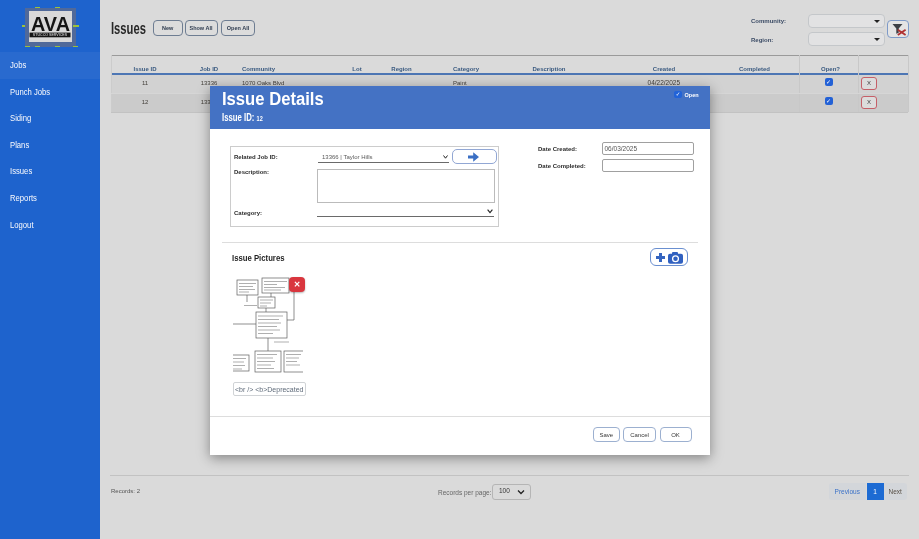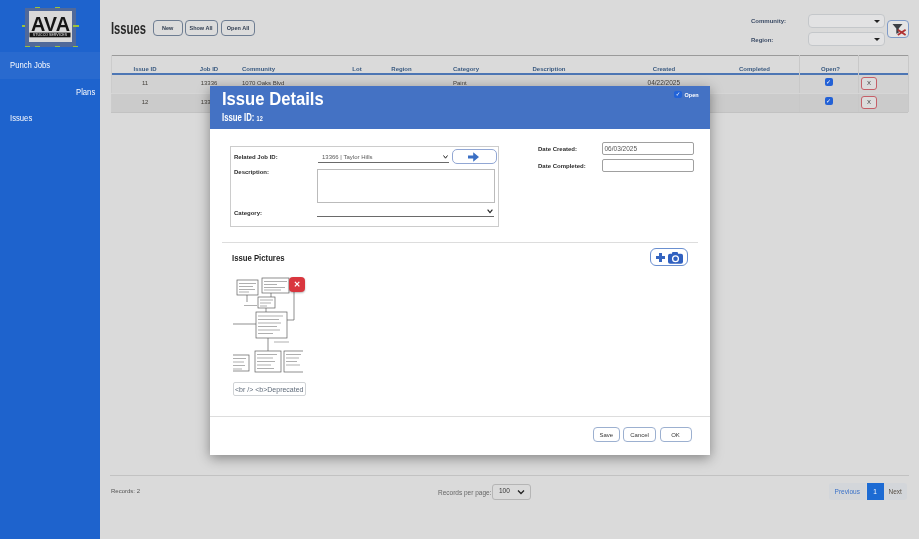--- a/index.html
+++ b/index.html
@@ -28,23 +28,27 @@
 <div class="abs" style="left:55.3px;top:45.6px;width:5px;height:1.6px;background:#9bc13c;"></div>
 <div class="abs" style="left:72.9px;top:45.6px;width:5.4px;height:1.6px;background:#9bc13c;"></div>
 <div class="abs" style="left:28.5px;top:11px;width:43px;height:30.5px;background:#d9d9d9;"></div>
 <svg class="abs" style="left:28.5px;top:11px;" width="43" height="30.5" viewBox="0 0 43 30.5">
   <text x="21.5" y="19.5" font-family="Liberation Sans" font-size="20" font-weight="bold" fill="#151515" text-anchor="middle" textLength="39" lengthAdjust="spacingAndGlyphs">AVA</text>
   <rect x="0.5" y="21.6" width="41" height="4.7" fill="#151515"></rect>
   <text x="21" y="25.4" font-family="Liberation Sans" font-size="3.6" fill="#e8e8e8" text-anchor="middle">STUCCO SERVICES</text>
 </svg>
 
 <div class="abs" style="left:0;top:52.3px;width:100px;color:#fbfbfd;font-size:9.5px;">
+  <div style="height:26.55px;line-height:26.55px;"><span style="display:inline-block;transform:scaleX(0.81);transform-origin:0 50%;margin-left:10px;white-space:nowrap;">Jobs</span></div>
   <div style="height:26.55px;line-height:26.55px;text-decoration:underline;"><span style="display:inline-block;transform:scaleX(0.81);transform-origin:0 50%;margin-left:10px;white-space:nowrap;">Punch Jobs</span></div>
-  <div style="height:26.55px;line-height:26.55px;text-align:right;"><span style="display:inline-block;transform:scaleX(0.81);transform-origin:0 50%;margin-left:10px;white-space:nowrap;">Plans</span></div>
+  <div style="height:26.55px;line-height:26.55px;"><span style="display:inline-block;transform:scaleX(0.81);transform-origin:0 50%;margin-left:10px;white-space:nowrap;">Siding</span></div>
+  <div style="height:26.55px;line-height:26.55px;"><span style="display:inline-block;transform:scaleX(0.81);transform-origin:0 50%;margin-left:10px;white-space:nowrap;">Plans</span></div>
   <div style="height:26.55px;line-height:26.55px;"><span style="display:inline-block;transform:scaleX(0.81);transform-origin:0 50%;margin-left:10px;white-space:nowrap;">Issues</span></div>
+  <div style="height:26.55px;line-height:26.55px;"><span style="display:inline-block;transform:scaleX(0.81);transform-origin:0 50%;margin-left:10px;white-space:nowrap;">Reports</span></div>
+  <div style="height:26.55px;line-height:26.55px;"><span style="display:inline-block;transform:scaleX(0.81);transform-origin:0 50%;margin-left:10px;white-space:nowrap;">Logout</span></div>
 </div>
 
 <div class="abs b nw" style="left:111px;top:20px;font-size:16px;color:#272727;transform:scaleX(0.70);transform-origin:0 0;">Issues</div>
 <div class="abs nw" style="left:153px;top:20px;width:29.5px;height:15.5px;border:1px solid #6e7d92;border-radius:4px;background:#dcdcdc;font-size:5.5px;font-weight:bold;color:#2f3c50;text-align:center;line-height:14px;">New</div>
 <div class="abs nw" style="left:184.5px;top:20px;width:33px;height:15.5px;border:1px solid #6e7d92;border-radius:4px;background:#dcdcdc;font-size:5.5px;font-weight:bold;color:#2f3c50;text-align:center;line-height:14px;">Show All</div>
 <div class="abs nw" style="left:221px;top:20px;width:34px;height:15.5px;border:1px solid #6e7d92;border-radius:4px;background:#dcdcdc;font-size:5.5px;font-weight:bold;color:#2f3c50;text-align:center;line-height:14px;">Open All</div>
 
 <div class="abs b" style="left:751px;top:18px;font-size:6px;color:#3c4c66;">Community:</div>
 <div class="abs" style="left:808px;top:14.2px;width:76.5px;height:13.7px;background:#e2e2e3;border:1px solid #c4c7ca;border-radius:4px;"></div>
 <div class="abs" style="left:873.8px;top:20px;width:0;height:0;border-left:3.3px solid transparent;border-right:3.3px solid transparent;border-top:3.6px solid #222;"></div>

